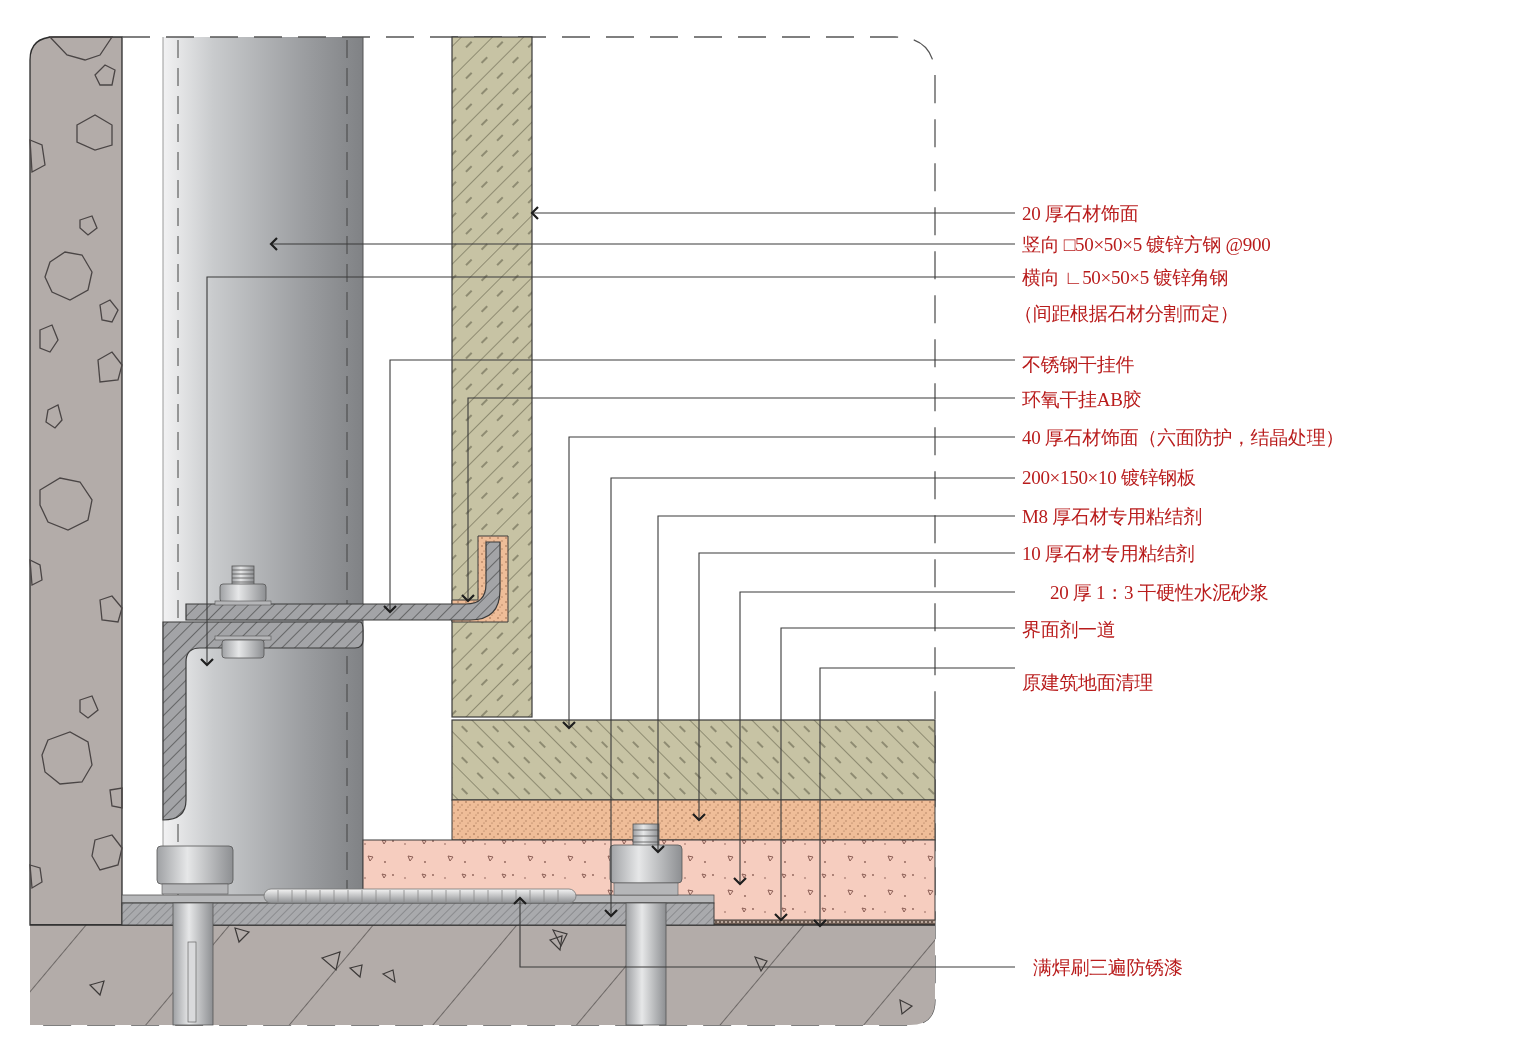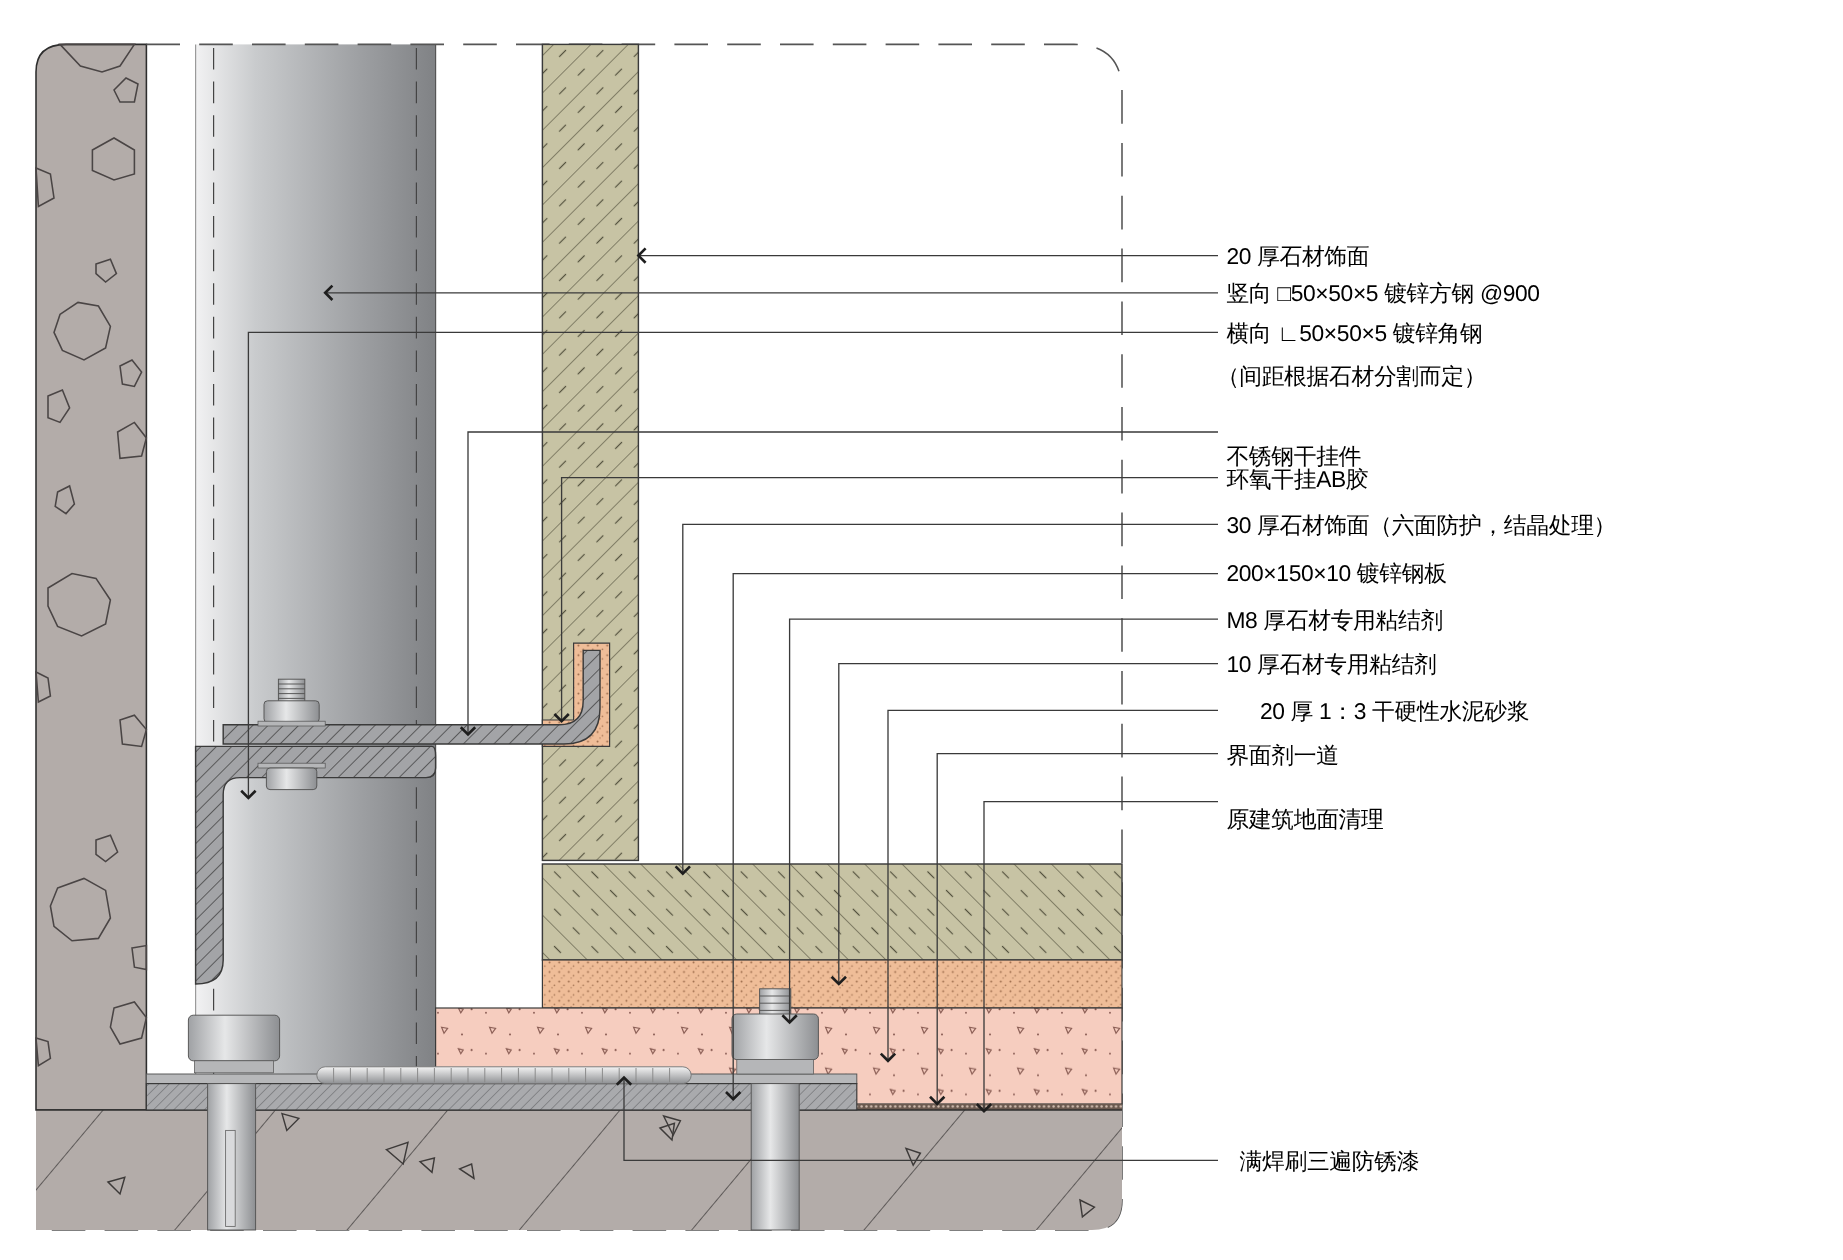--- a/index.html
+++ b/index.html
@@ -1,20 +1,20 @@
 <!DOCTYPE html>
 <html><head>
 <meta charset="utf-8">
 <style>
   html, body { margin:0; padding:0; background:#ffffff; }
   body { width:1536px; height:1050px; position:relative; overflow:hidden;
          font-family:"DejaVu Sans", "Liberation Sans", sans-serif; }
   #drawing { position:absolute; left:0; top:0; }
-  .label { position:absolute; font-size:19px; color:#000000; white-space:nowrap;
-           font-family:Liberation Sans, sans-serif; letter-spacing:-0.3px; }
+  .label { position:absolute; font-size:19px; color:#b91c1c; white-space:nowrap;
+           font-family:Liberation Serif, serif; letter-spacing:-0.3px; }
 </style>
 </head>
 <body>
 
 <svg id="drawing" width="1536" height="1050" viewBox="0 0 1536 1050" xmlns="http://www.w3.org/2000/svg">
   <defs>
     <linearGradient id="tubeGrad" x1="0" y1="0" x2="1" y2="0">
       <stop offset="0" stop-color="#f2f2f3"></stop>
       <stop offset="0.25" stop-color="#c9cbcd"></stop>
       <stop offset="0.7" stop-color="#9c9ea1"></stop>
@@ -255,22 +255,22 @@
     <path d="M775 914 L781 920 L787 914"></path>
     <path d="M814 920 L820 926 L826 920"></path>
     <path d="M514 904 L520 898 L526 904"></path>
   </g>
 </svg>
 
 <div class="label" style="left:1022px; top:201px;">20 厚石材饰面</div>
 <div class="label" style="left:1022px; top:232px;">竖向 □50×50×5 镀锌方钢 @900</div>
 <div class="label" style="left:1022px; top:265px;">横向 ∟50×50×5 镀锌角钢</div>
 <div class="label" style="left:1014px; top:301px;">（间距根据石材分割而定）</div>
-<div class="label" style="left:1022px; top:368px;">不锈钢干挂件</div>
+<div class="label" style="left:1022px; top:352px;">不锈钢干挂件</div>
 <div class="label" style="left:1022px; top:387px;">环氧干挂AB胶</div>
-<div class="label" style="left:1022px; top:425px;">30 厚石材饰面（六面防护，结晶处理）</div>
+<div class="label" style="left:1022px; top:425px;">40 厚石材饰面（六面防护，结晶处理）</div>
 <div class="label" style="left:1022px; top:465px;">200×150×10 镀锌钢板</div>
 <div class="label" style="left:1022px; top:504px;">M8 厚石材专用粘结剂</div>
 <div class="label" style="left:1022px; top:541px;">10 厚石材专用粘结剂</div>
 <div class="label" style="left:1022px; top:580px;margin-left:28px;">20 厚 1：3 干硬性水泥砂浆</div>
 <div class="label" style="left:1022px; top:617px;">界面剂一道</div>
 <div class="label" style="left:1022px; top:656px;margin-top:14px;">原建筑地面清理</div>
 <div class="label" style="left:1022px; top:955px;margin-left:11px;">满焊刷三遍防锈漆</div>
 
 </body></html>

